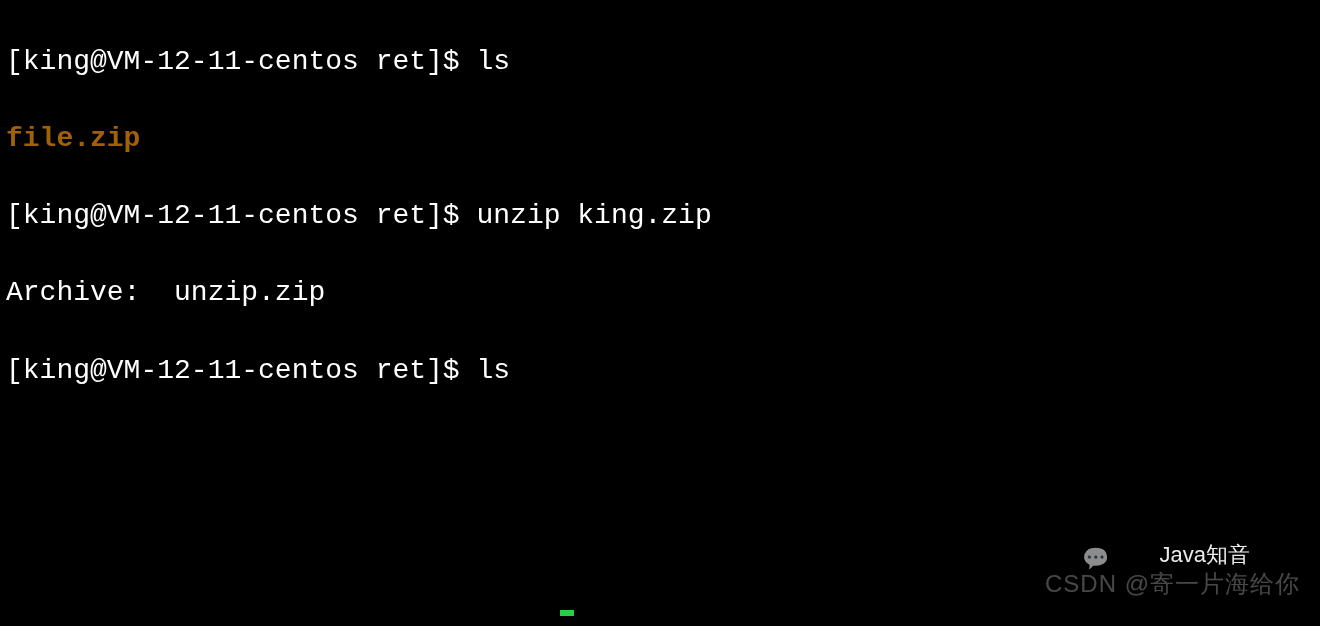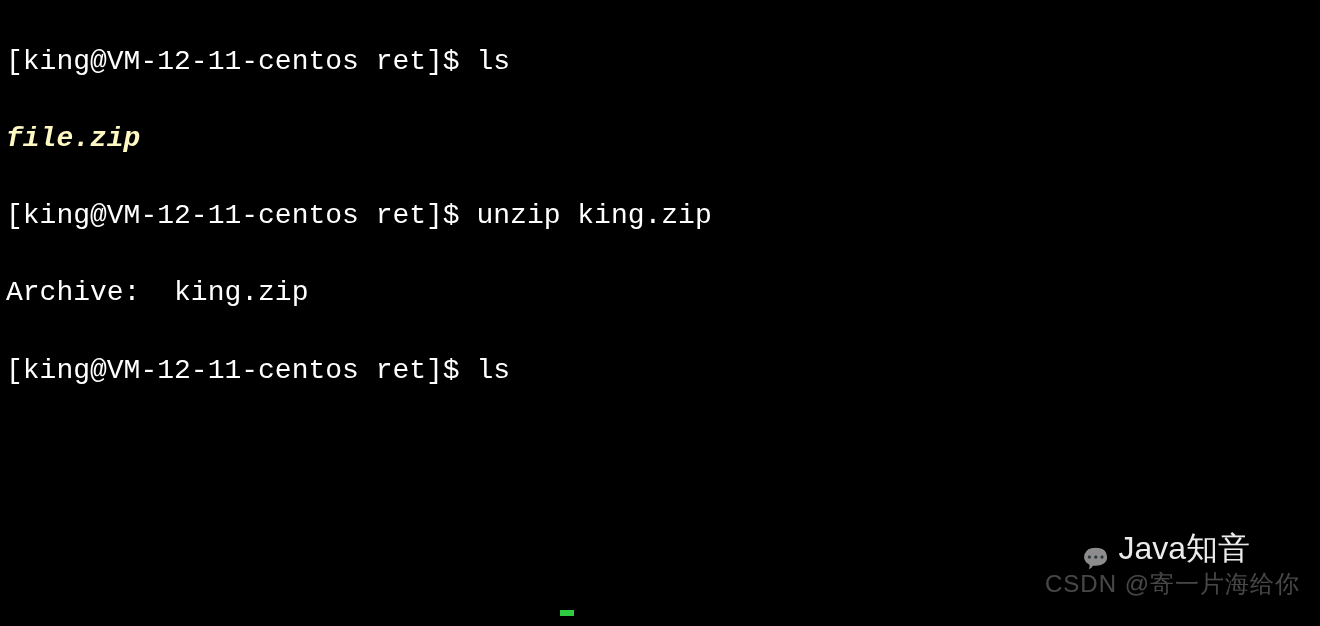--- a/index.html
+++ b/index.html
@@ -1,37 +1,37 @@
 <!DOCTYPE html>
 <html><head>
 <meta charset="utf-8">
 <style>
   html,body{margin:0;padding:0;width:1320px;height:626px;background:#000;overflow:hidden;
     font-family:"Menlo","Consolas","Courier New",monospace;font-size:28px;line-height:1.38;
     color:#fff;}
   .term{padding:4px 6px;white-space:pre;}
-  .red{color:#fef9c3;font-weight:bold;font-style:italic;}
+  .red{color:#a16207;font-weight:bold;}
   .blue{color:#2e8ae6;font-weight:bold;}
   .wm{position:absolute;right:20px;bottom:26px;color:rgba(255,255,255,0.28);font-size:24px;
     font-family:sans-serif;letter-spacing:1px;}
-  .wm2{position:absolute;right:70px;bottom:56px;color:rgba(255,255,255,0.92);font-size:32px;
+  .wm2{position:absolute;right:70px;bottom:56px;color:rgba(255,255,255,0.92);font-size:22px;
     font-family:sans-serif;}
   .wm3{position:absolute;right:210px;bottom:52px;color:rgba(255,255,255,0.55);font-size:22px;
     font-family:sans-serif;}
   .cursor{display:inline-block;width:14px;height:6px;background:#2ecc40;vertical-align:baseline;
     position:absolute;left:560px;bottom:10px;}
 </style>
 </head>
 <body>
 
 <div class="term">
 <div><span>[king@VM-12-11-centos ret]$ </span><span>ls</span></div>
 <div><span class="red">file.zip</span></div>
 <div><span>[king@VM-12-11-centos ret]$ </span><span>unzip king.zip</span></div>
-<div><span>Archive:  king.zip</span></div>
+<div><span>Archive:  unzip.zip</span></div>
 <div><span>[king@VM-12-11-centos ret]$ </span><span>ls</span></div>
 
 
 
 
 <div><span></span></div>
 
 </div>
 
 <span class="cursor"></span>

